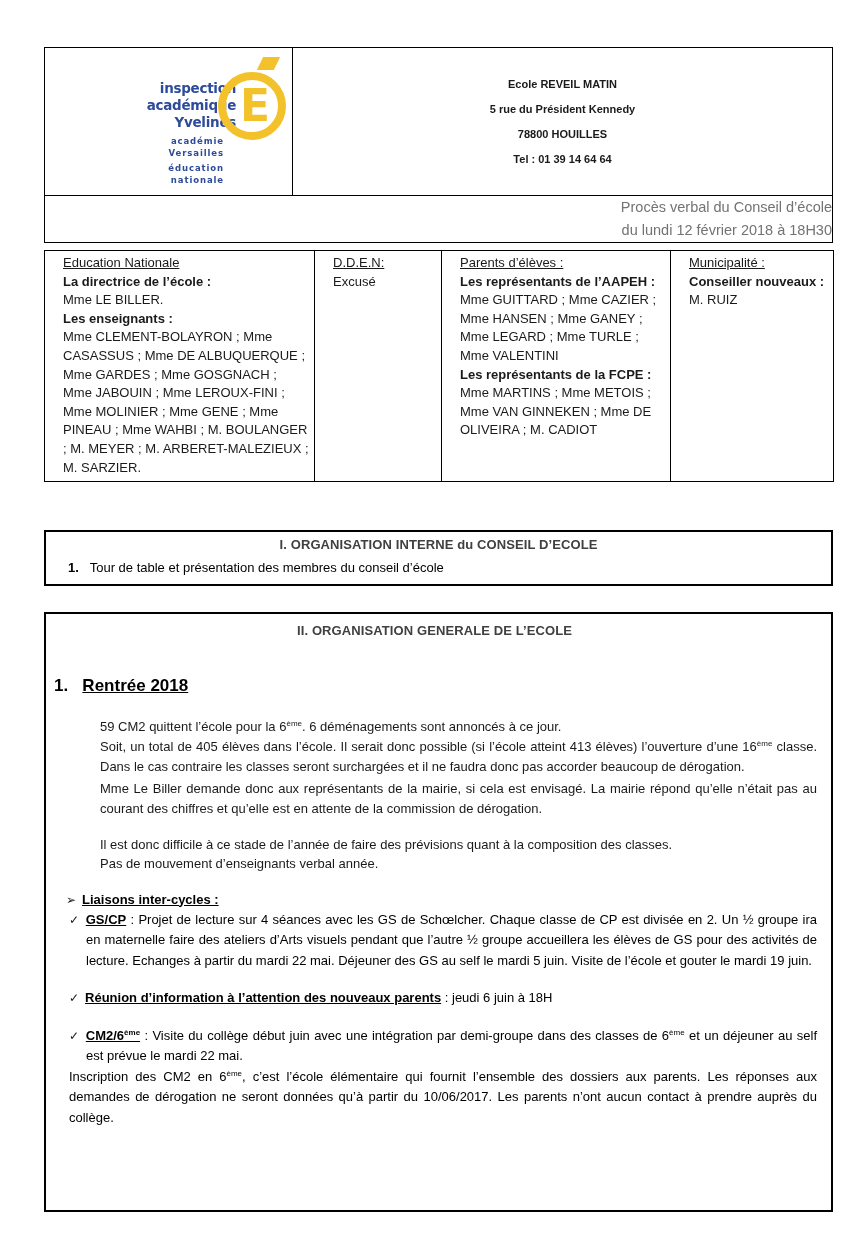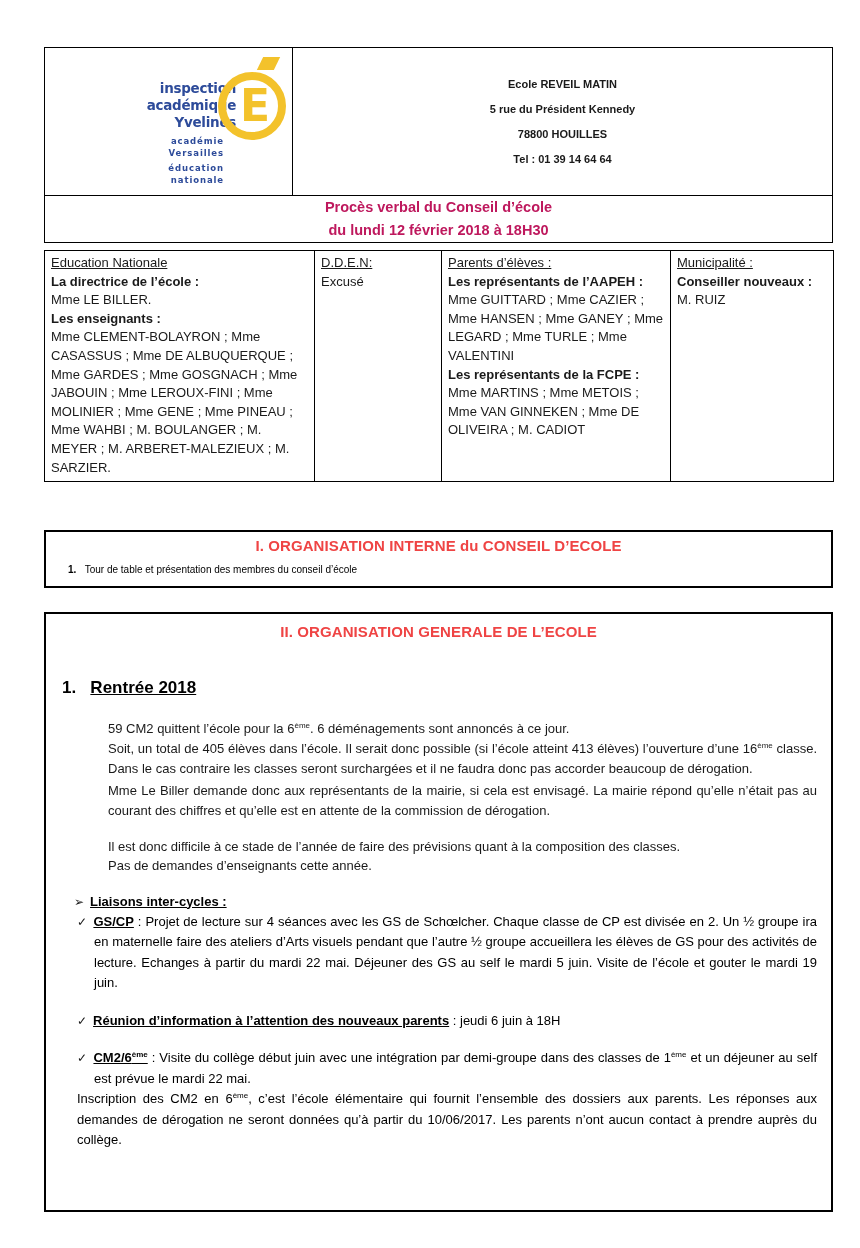--- a/index.html
+++ b/index.html
@@ -50,24 +50,25 @@
     font-size: 11px;
     line-height: 25px;
     color: #1a1a1a;
     white-space: nowrap;
   }
   .pv-cell {
     text-align: center;
     padding: 6px 0 8px 0;
   }
   .pv-line {
-    font-weight: bold;
+    font-weight: normal;
     font-size: 14.5px;
     line-height: 23px;
-    color: #be185d;
+    color: #737373;
+    text-align: right;
   }
 
   
   .logo-wrap {
     position: absolute;
     left: 0; top: 0; width: 100%; height: 100%;
   }
   .logo-txt1 {
     position: absolute;
     left: 16px; top: 32px;
@@ -135,21 +136,21 @@
   .att-table {
     position: absolute;
     left: 44px; top: 250px;
     width: 789px;
     border-collapse: collapse;
     table-layout: fixed;
   }
   .att-table td {
     border: 1px solid #000000;
     vertical-align: top;
-    padding: 3px 5px 4px 6px;
+    padding: 3px 5px 4px 18px;
     font-size: 13px;
     line-height: 18.6px;
     color: #1a1a1a;
   }
   .att-table td.c1 { width: 270px; }
   .att-table td.c2 { width: 127px; }
   .att-table td.c3 { width: 229px; }
   .att-table td.c4 { width: 163px; }
   .u   { text-decoration: underline; }
   .b   { font-weight: bold; }
@@ -161,45 +162,45 @@
     width: 789px;
     border: 2.5px solid #000000;
     padding: 5px 8px 6px 8px;
   }
   .sec2 {
     position: absolute;
     left: 44px; top: 612px;
     width: 789px;
     height: 600px;
     border: 2.5px solid #000000;
-    padding: 9px 10px 10px 10px;
+    padding: 9px 10px 10px 2px;
   }
   .sec-title {
     text-align: center;
     font-weight: bold;
-    font-size: 15px;
-    color: #ef4444;
+    font-size: 13px;
+    color: #404040;
     letter-spacing: 0.1px;
   }
   .body-line {
     font-size: 13px;
     line-height: 19.5px;
     color: #1a1a1a;
   }
   .p-normal {
     font-size: 13px;
     line-height: 20.5px;
     color: #1a1a1a;
     text-align: justify;
   }
   .item1 {
     margin-top: 6px;
     padding-left: 36px;
     text-indent: -22px;
-    font-size: 10px;
+    font-size: 13px;
     line-height: 19.5px;
     font-weight: bold;
   }
   .num-head {
     margin-top: 38px;
     padding-left: 28px;
     text-indent: -22px;
     font-size: 17px;
     font-weight: bold;
     line-height: 19px;
@@ -328,21 +329,21 @@
       <span>1.</span>&nbsp;&nbsp;
       <span class="u">Rentrée 2018</span>
     </div>
 
     <div class="indent-block" style="margin-top:22px;">
       <div class="body-line"><span>59 CM2 quittent l’école pour la 6</span><sup class="e">ème</sup><span>. 6 déménagements sont annoncés à ce jour.</span></div>
       <div class="p-normal"><span>Soit, un total de 405 élèves dans l’école. Il serait donc possible (si l’école atteint 413 élèves) l’ouverture d’une 16</span><sup class="e">ème</sup><span> classe. Dans le cas contraire les classes seront surchargées et il ne faudra donc pas accorder beaucoup de dérogation.</span></div>
       <div class="p-normal" style="margin-top:1px;">Mme Le Biller demande donc aux représentants de la mairie, si cela est envisagé. La mairie répond qu’elle n’était pas au courant des chiffres et qu’elle est en attente de la commission de dérogation.</div>
       <div class="gap"></div>
       <div class="body-line">Il est donc difficile à ce stade de l’année de faire des prévisions quant à la composition des classes.</div>
-      <div class="body-line">Pas de demandes d’enseignants cette année.</div>
+      <div class="body-line">Pas de mouvement d’enseignants verbal année.</div>
     </div>
 
     <div style="height:16px"></div>
 
     <div class="arrow-item">
       <span class="bullet-arrow">➢</span><span class="u b">Liaisons inter-cycles :</span>
     </div>
 
     <div class="check-item">
       <span class="bullet-check">✓</span><span class="u b">GS/CP</span><span> : Projet de lecture sur 4 séances avec les GS de Schœlcher. Chaque classe de CP est divisée en 2. Un ½ groupe ira en maternelle faire des ateliers d’Arts visuels pendant que  l’autre ½ groupe accueillera les élèves de GS pour des activités de lecture. Echanges à partir du mardi 22 mai. Déjeuner des GS au self le mardi 5 juin. Visite de l’école et gouter le mardi 19 juin.</span>
@@ -350,21 +351,21 @@
 
     <div style="height:17px"></div>
 
     <div class="check-item">
       <span class="bullet-check">✓</span><span class="u b">Réunion d’information à l’attention des nouveaux parents</span><span> : jeudi 6 juin à 18H</span>
     </div>
 
     <div style="height:17px"></div>
 
     <div class="check-item">
-      <span class="bullet-check">✓</span><span class="u b"><span>CM2/6</span><sup class="e">ème</sup></span><span> : Visite du collège début juin avec une intégration par demi-groupe dans des classes de 1</span><sup class="e">ème</sup><span> et un déjeuner au self est prévue le mardi 22 mai.</span>
+      <span class="bullet-check">✓</span><span class="u b"><span>CM2/6</span><sup class="e">ème</sup></span><span> : Visite du collège début juin avec une intégration par demi-groupe dans des classes de 6</span><sup class="e">ème</sup><span> et un déjeuner au self est prévue le mardi 22 mai.</span>
     </div>
 
     <div class="check-item" style="text-indent:0; padding-left:21px;">
       <span>Inscription des CM2 en 6</span><sup class="e">ème</sup><span>, c’est l’école élémentaire qui fournit l’ensemble des dossiers aux parents. Les réponses aux demandes de dérogation ne seront données qu’à partir du 10/06/2017. Les parents n’ont aucun contact à prendre auprès du collège.</span>
     </div>
   </div>
 
 </div>
 
 </body></html>

